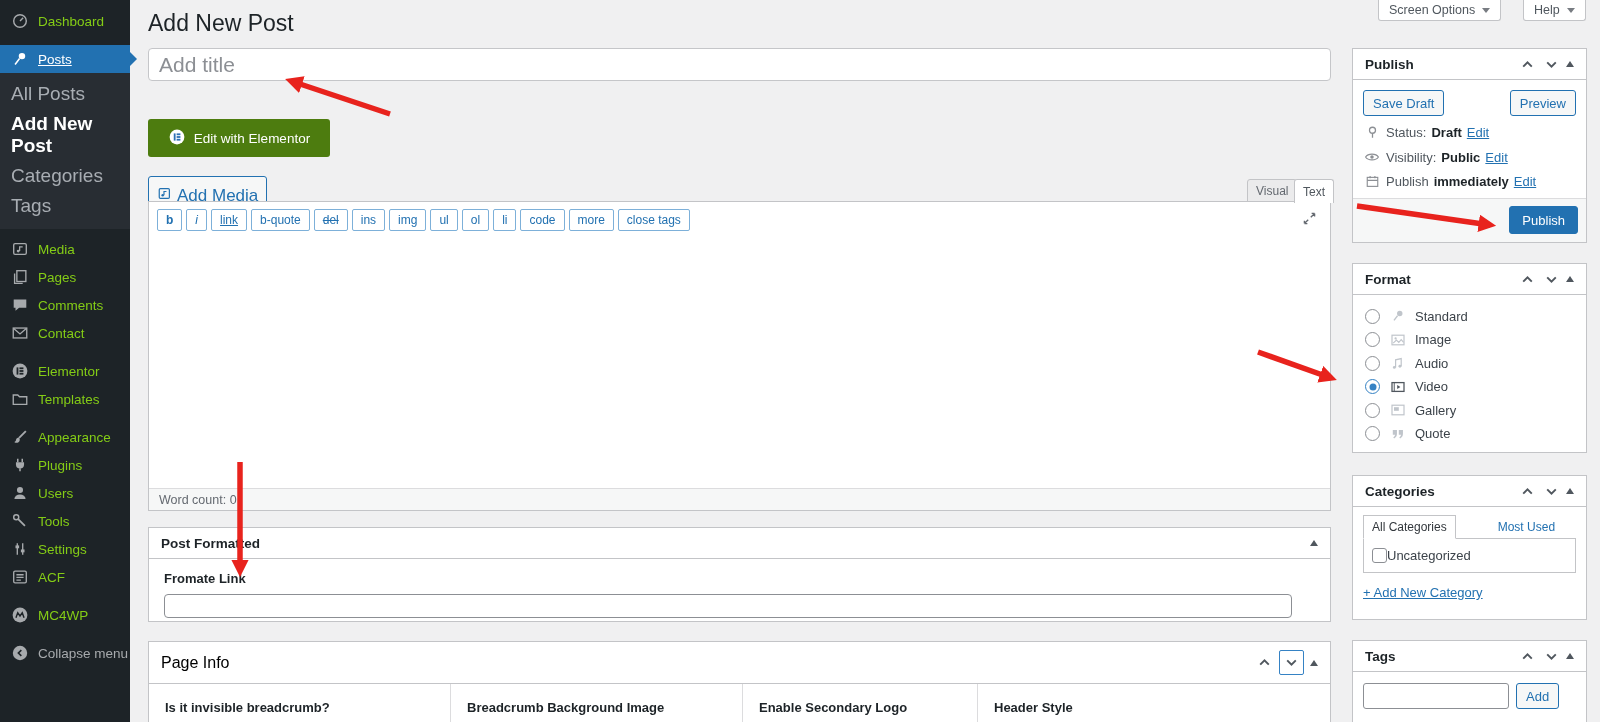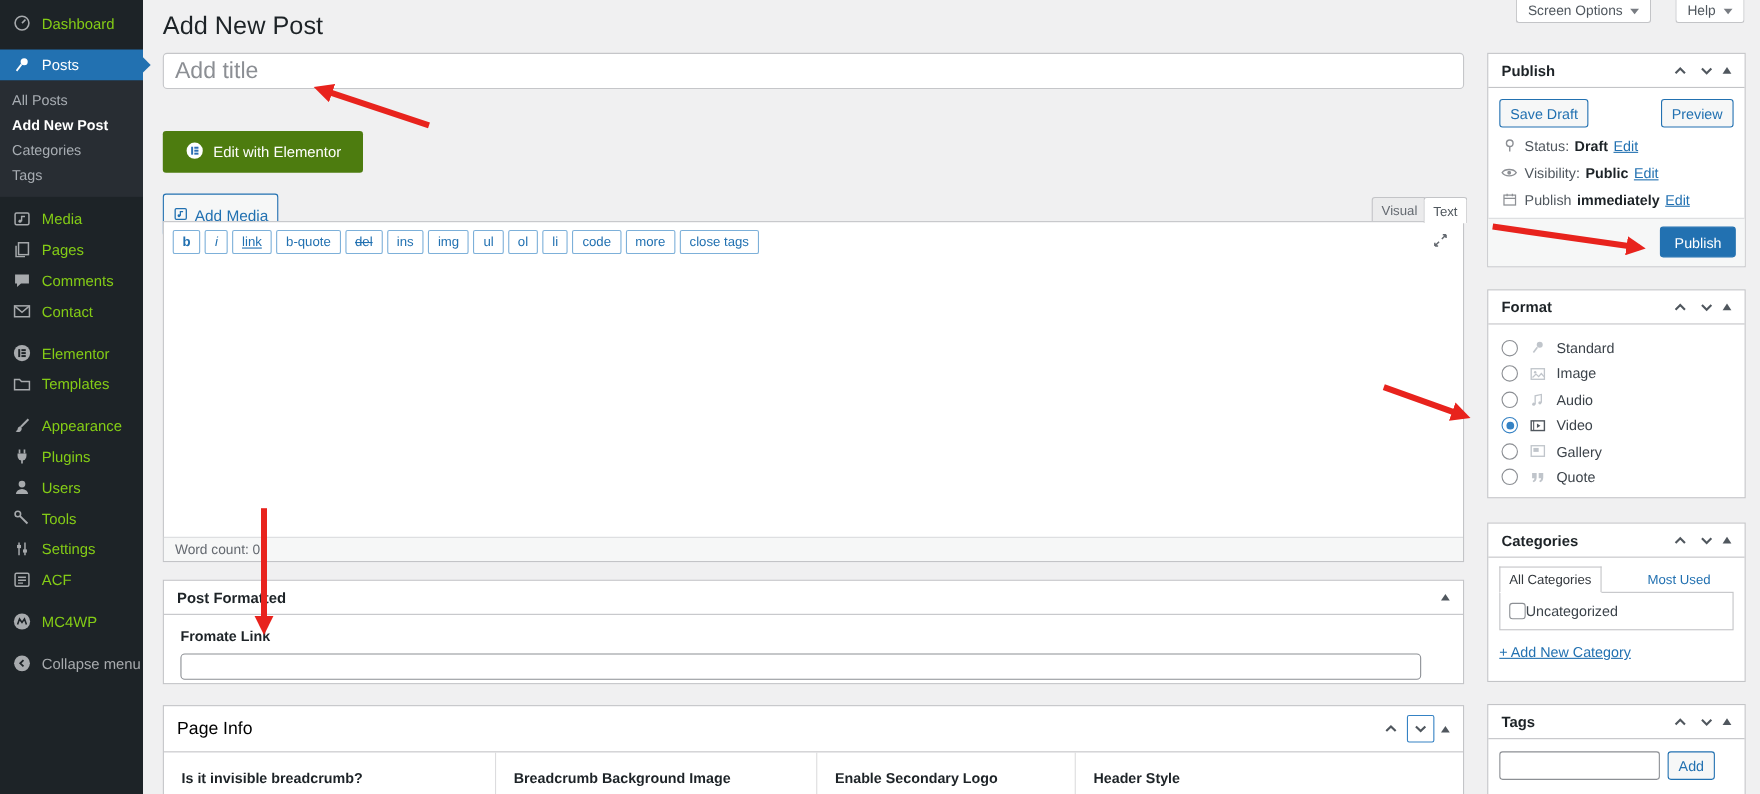--- a/index.html
+++ b/index.html
@@ -3,43 +3,43 @@
 <meta charset="utf-8">
 <style>
   html,body{margin:0;padding:0;}
   body{font-family:"Liberation Sans","DejaVu Sans",sans-serif;background:#f0f0f1;}
   #app{position:relative;width:1600px;height:722px;overflow:hidden;background:#f0f0f1;}
 
   
   #adminmenu{position:absolute;left:0;top:0;width:130px;height:722px;background:#1d2327;padding-top:7px;box-sizing:border-box;}
   .menu-item{position:relative;display:flex;align-items:center;height:28px;color:#84cc16;font-size:13.5px;cursor:pointer;}
   .menu-item .ic{width:22px;margin-left:9px;margin-right:7px;display:flex;align-items:center;justify-content:center;color:#a7aaad;flex:0 0 22px;}
-  .menu-item.active{background:#2271b1;color:#fff;}
+  .menu-item.active{background:#2271b1;color:#fff;text-decoration:underline;}
   .menu-item.active .ic{color:#fff;}
   .menu-item.active::after{content:'';position:absolute;right:-7px;top:50%;transform:translateY(-50%);border:7px solid transparent;border-left-color:#2271b1;border-right-width:0;}
   .submenu{background:#282d33;padding:6px 0 8px;}
-  .submenu-item{display:block;padding:4px 0 4px 11px;font-size:13px;color:#a8adb3;cursor:pointer;}
+  .submenu-item{display:block;padding:4px 0 4px 11px;font-size:19px;color:#a8adb3;cursor:pointer;}
   .submenu-item.current{color:#fff;font-weight:bold;}
   .group-gap{margin-top:10px;}
   .collapse-item{color:#a7aaad;}
 
   
   .screen-meta-btn{position:absolute;top:0;height:21px;background:#fff;border:1px solid #c3c4c7;border-top:none;border-radius:0 0 3px 3px;display:flex;align-items:center;padding:0 10px;font-size:12.5px;color:#50575e;box-sizing:border-box;cursor:pointer;}
   .caret-down{width:0;height:0;border-left:4px solid transparent;border-right:4px solid transparent;border-top:5px solid #787c82;margin-left:7px;}
 
   .page-title{position:absolute;left:148px;top:10px;font-size:23px;color:#1d2327;font-weight:400;}
 
   
   .title-input{position:absolute;left:148px;top:48px;width:1183px;height:33px;box-sizing:border-box;border:1px solid #c5c6c9;border-radius:4px;padding:0 10px;font-size:21px;color:#32373c;background:#fff;font-family:"Liberation Sans",sans-serif;}
   .title-input::placeholder{color:#8c8f94;opacity:1;}
 
   .btn-elementor{position:absolute;left:148px;top:119px;width:182px;height:38px;background:#4d7c0f;color:#fff;border:none;border-radius:3px;display:flex;align-items:center;justify-content:center;gap:8px;font-size:13.5px;cursor:pointer;font-family:inherit;}
   .btn-secondary{background:#f6f7f7;border:1px solid #2271b1;color:#2271b1;border-radius:3px;font-size:13px;display:inline-flex;align-items:center;gap:5px;padding:0 9px;height:26px;cursor:pointer;box-sizing:border-box;font-family:inherit;text-align:center;}
   .btn-primary{background:#2271b1;border:1px solid #2271b1;color:#fff;border-radius:3px;font-size:13px;display:inline-flex;align-items:center;justify-content:center;padding:0 12px;height:28px;cursor:pointer;box-sizing:border-box;font-family:inherit;}
-  .add-media{position:absolute;left:148px;top:176px;height:39px;font-size:14px;padding:0 8px;}
+  .add-media{position:absolute;left:148px;top:176px;height:39px;font-size:17px;padding:0 8px;}
 
   .editor-tab{position:absolute;top:179px;height:23px;display:flex;align-items:center;padding:0 8px;font-size:12px;box-sizing:border-box;cursor:pointer;}
   .tab-visual{left:1247px;background:#ebebec;border:1px solid #c3c4c7;color:#646970;border-radius:3px 3px 0 0;}
   .tab-text{left:1294px;height:24px;background:#fff;border:1px solid #c3c4c7;border-bottom:none;color:#50575e;z-index:2;border-radius:3px 3px 0 0;}
 
   .editor-container{position:absolute;left:148px;top:201px;width:1183px;height:310px;background:#fff;border:1px solid #c3c4c7;box-sizing:border-box;}
   .qt-toolbar{position:relative;display:flex;gap:4px;padding:7px 8px;align-items:center;}
   .qt-btn{background:#fff;border:1px solid #7db0d9;color:#2271b1;border-radius:2px;font-size:12px;height:22px;padding:0 8px;display:inline-flex;align-items:center;cursor:pointer;font-family:inherit;}
   .qt-b{font-weight:bold;}
   .qt-i{font-style:italic;}

